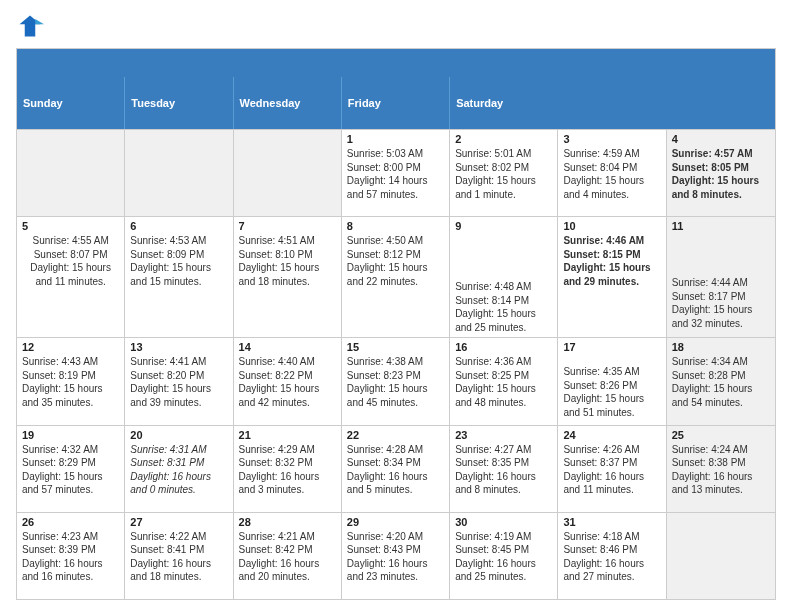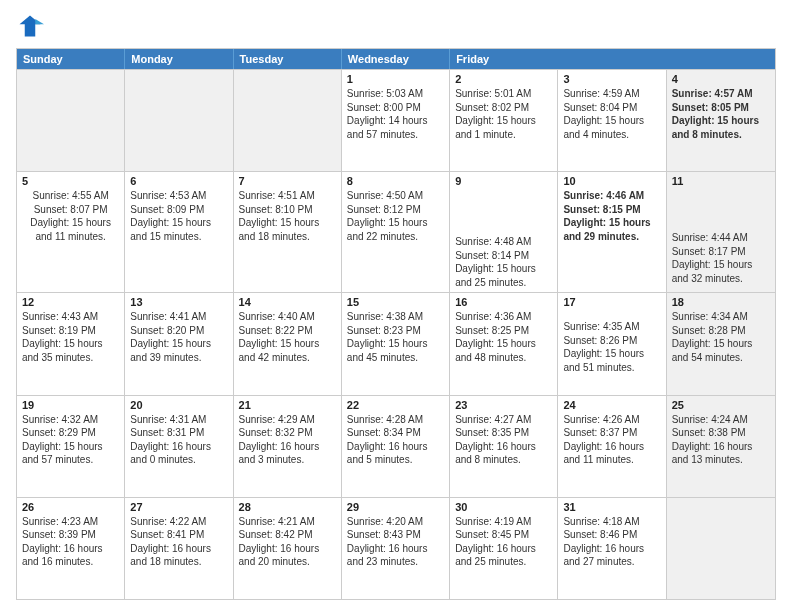--- a/index.html
+++ b/index.html
@@ -60,23 +60,24 @@
     }
     .cal-header {
       display: grid;
       grid-template-columns: repeat(7, 1fr);
       background: #3a7dbf;
     }
     .cal-header-cell {
       color: #fff;
       font-size: 11px;
       font-weight: bold;
-      padding: 4px 6px;
+      padding: 20px 6px;
       text-align: left;
       border-right: 1px solid #5a9dd5;
+      margin-top: 28px;
     }
     .cal-header-cell:last-child { border-right: none; }
     .cal-body {
       flex: 1;
       display: flex;
       flex-direction: column;
     }
     .cal-row {
       display: grid;
       grid-template-columns: repeat(7, 1fr);
@@ -123,24 +124,24 @@
     </div>
     <div class="title-block">
       <div class="title-month"></div>
       <div class="title-location"></div>
     </div>
   </div>
 
   <div class="calendar">
     <div class="cal-header">
     <div class="cal-header-cell">Sunday</div>
-        <div class="cal-header-cell">Monday</div>
         <div class="cal-header-cell">Tuesday</div>
         <div class="cal-header-cell">Wednesday</div>
         <div class="cal-header-cell">Friday</div>
+        <div class="cal-header-cell">Saturday</div>
       </div>
     <div class="cal-body">
     <div class="cal-row">
           <div class="cal-cell shaded empty"></div>
           <div class="cal-cell shaded empty"></div>
           <div class="cal-cell shaded empty"></div>
           <div class="cal-cell">
             <div class="day-num">1</div>
             <div class="cell-text" style="white-space: pre-line;">Sunrise: 5:03 AM
 Sunset: 8:00 PM
@@ -274,21 +275,21 @@
         <div class="cal-row">
           <div class="cal-cell">
             <div class="day-num">19</div>
             <div class="cell-text" style="white-space: pre-line;">Sunrise: 4:32 AM
 Sunset: 8:29 PM
 Daylight: 15 hours
 and 57 minutes.</div>
           </div>
           <div class="cal-cell">
             <div class="day-num">20</div>
-            <div class="cell-text" style="white-space: pre-line;">Sunrise: 4:31 AM
+            <div class="cell-text" style="white-space: pre-line; font-style: italic;">Sunrise: 4:31 AM
 Sunset: 8:31 PM
 Daylight: 16 hours
 and 0 minutes.</div>
           </div>
           <div class="cal-cell">
             <div class="day-num">21</div>
             <div class="cell-text" style="white-space: pre-line;">Sunrise: 4:29 AM
 Sunset: 8:32 PM
 Daylight: 16 hours
 and 3 minutes.</div>

